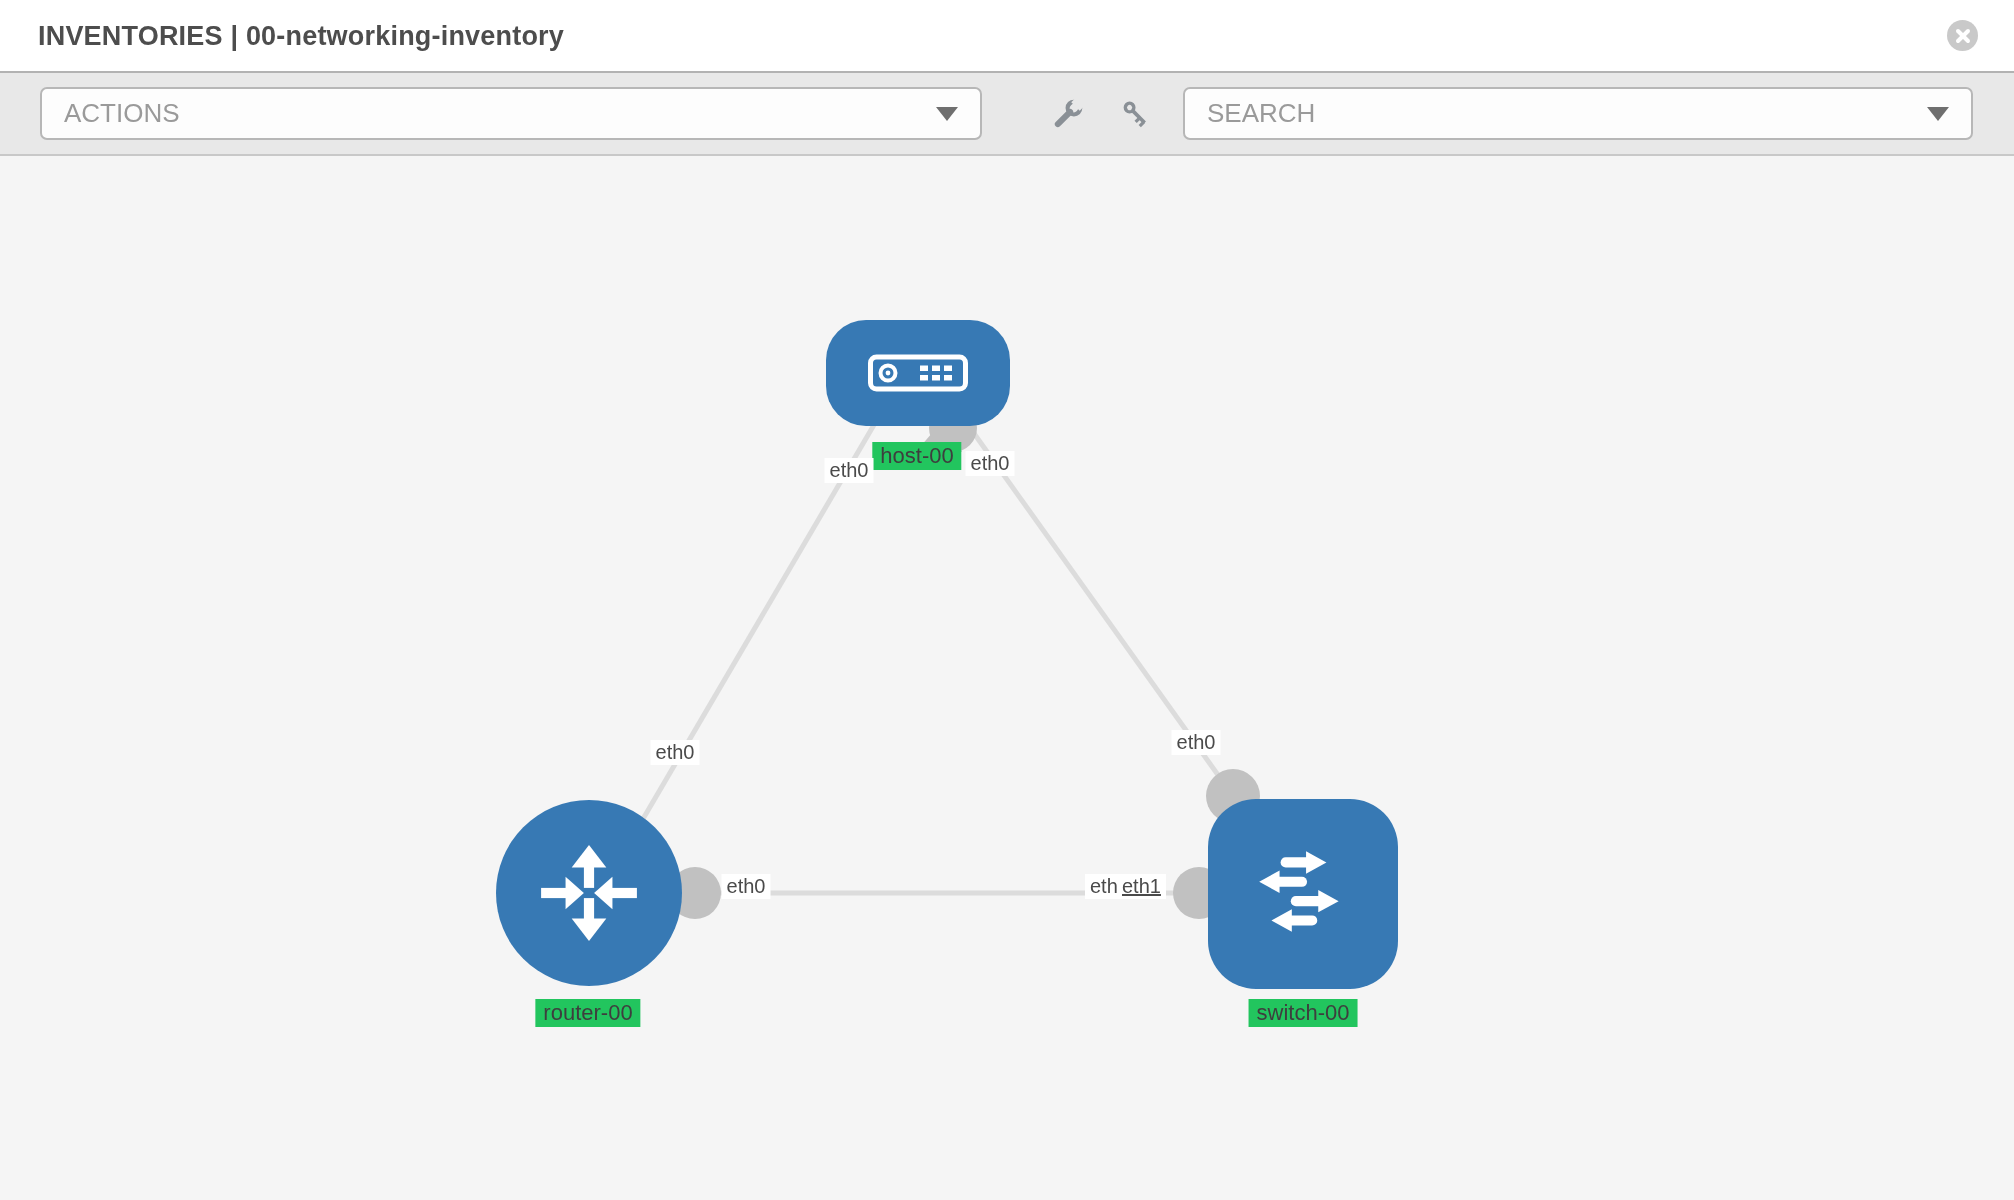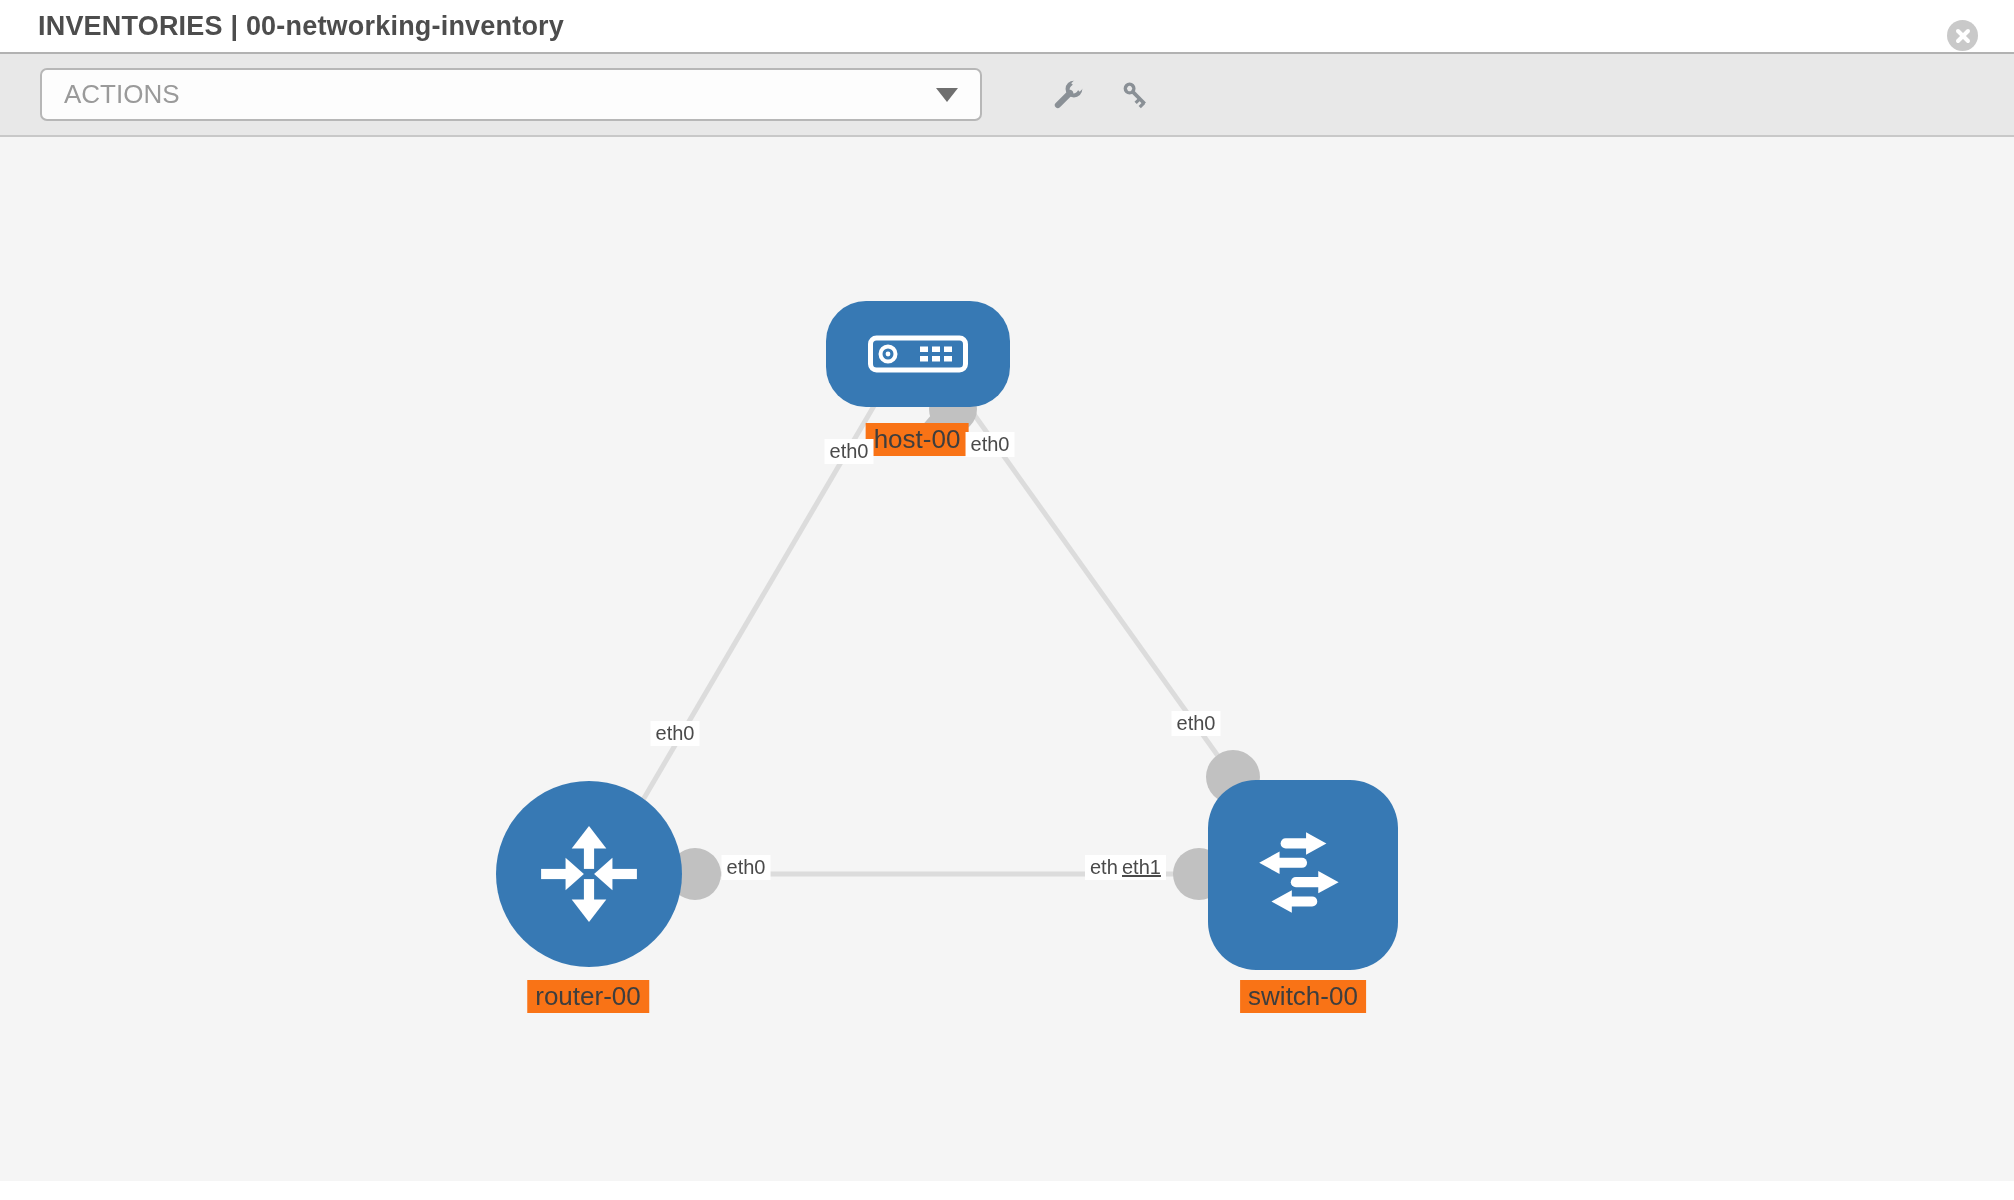--- a/index.html
+++ b/index.html
@@ -4,21 +4,21 @@
 <style>
   * { box-sizing: border-box; }
   html,body { margin:0; padding:0; }
   body {
     width:2014px; height:1200px; overflow:hidden;
     font-family:"Liberation Sans", sans-serif;
     background:#ffffff;
   }
 
   
-  .header { position:relative; height:52px; background:#ffffff; }
+  .header { position:relative; height:71px; background:#ffffff; }
   .page-title {
     position:absolute; left:38px; top:50%; transform:translateY(-50%);
     font-size:27px; font-weight:bold; color:#4d4d4d; letter-spacing:.2px;
   }
   .close-btn {
     position:absolute; right:36px; top:20px; width:31px; height:31px;
     border-radius:50%; background:#c9c9c9; display:flex;
     align-items:center; justify-content:center; cursor:pointer;
   }
 
@@ -50,21 +50,21 @@
   .canvas { position:relative; height:1044px; background:#f5f5f5; overflow:hidden; }
   .net-svg { position:absolute; left:0; top:0; }
 
   .node { position:absolute; background:#3779b4; display:flex; align-items:center; justify-content:center; cursor:pointer; }
   .node-host   { left:826px;  top:164px; width:184px; height:106px; border-radius:40px; }
   .node-router { left:496px;  top:644px; width:186px; height:186px; border-radius:50%; }
   .node-switch { left:1208px; top:643px; width:190px; height:190px; border-radius:48px; }
 
   .node-label {
     position:absolute; transform:translateX(-50%);
-    background:#f97316; color:#3e3e3e; font-size:26px;
+    background:#22c55e; color:#3e3e3e; font-size:22px;
     padding:2px 8px; white-space:nowrap; line-height:1.1;
   }
   .lbl-host   { left:917px;  top:286px; }
   .lbl-router { left:588px;  top:843px;text-align:center; }
   .lbl-switch { left:1303px; top:843px; }
 
   .port-label {
     position:absolute; transform:translateX(-50%);
     background:#ffffff; color:#4a4a4a; font-size:20px;
     padding:1px 5px; white-space:nowrap; line-height:1.15;
@@ -112,20 +112,24 @@
     <svg class="tool-icon" width="32" height="32" viewBox="0 0 30 30">
       <g transform="rotate(-45 15 15)" stroke="#8a9096" fill="none">
         <circle cx="15" cy="6.5" r="4" stroke-width="3.2"></circle>
         <line x1="15" y1="10.5" x2="15" y2="26.5" stroke-width="3.4"></line>
         <line x1="9.5" y1="20" x2="15" y2="20" stroke-width="3"></line>
         <line x1="9.5" y1="25.5" x2="15" y2="25.5" stroke-width="3"></line>
       </g>
     </svg>
   </div>
 
+  <div class="dropdown dd-search">
+    <span>SEARCH</span>
+    <span class="dd-caret"></span>
+  </div>
 </div>
 
 <div class="canvas">
 
   <svg class="net-svg" width="2014" height="1044" viewBox="0 0 2014 1044">
     <line x1="878" y1="262" x2="640" y2="668" stroke="#dcdcdc" stroke-width="5"></line>
     <line x1="963" y1="262" x2="1233" y2="640" stroke="#dcdcdc" stroke-width="5"></line>
     <line x1="660" y1="737" x2="1205" y2="737" stroke="#dcdcdc" stroke-width="5"></line>
 
     <polygon points="920,291 945,262 962,296" fill="#c1c1c1"></polygon>

